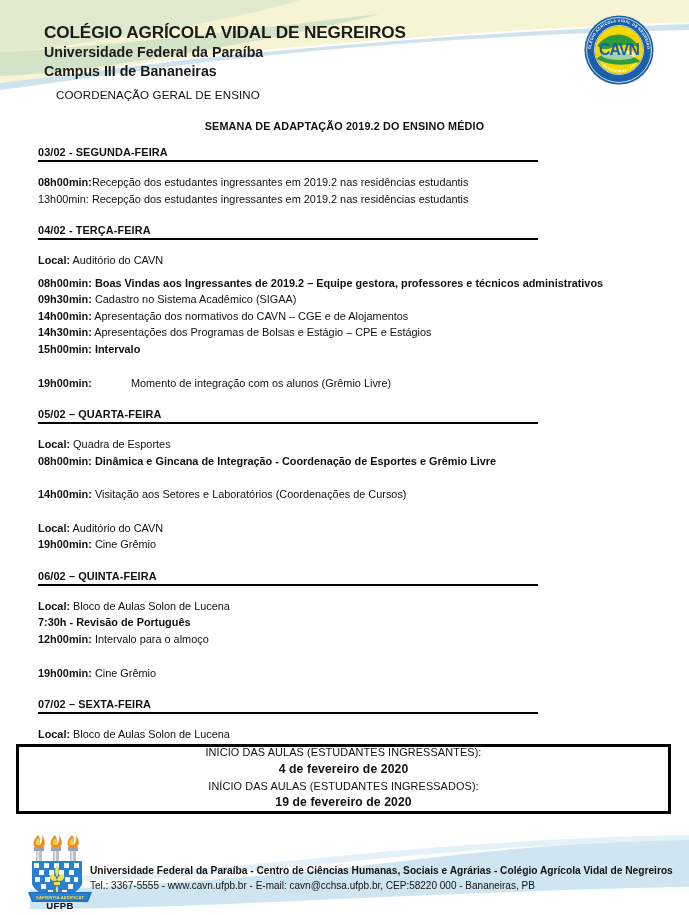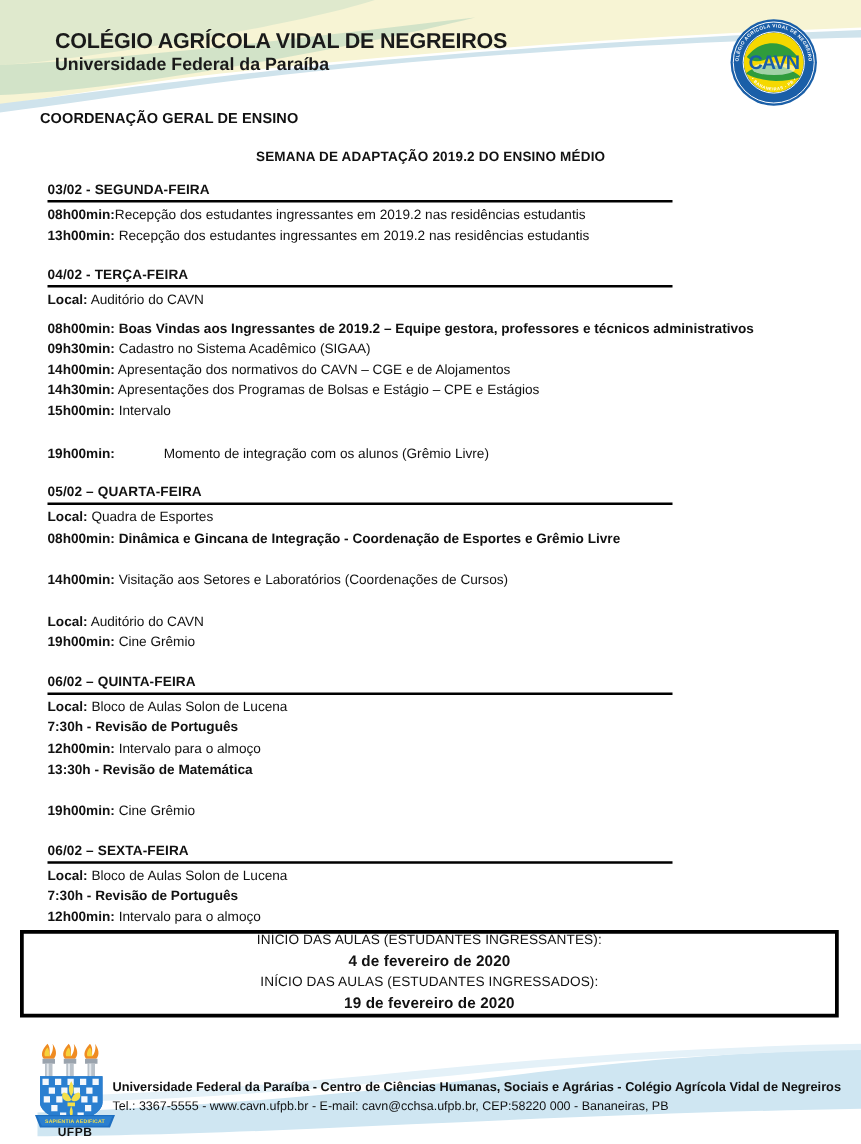--- a/index.html
+++ b/index.html
@@ -51,24 +51,24 @@
   }
   .org-sub {
     font-size: 14.2px;
     font-weight: bold;
     line-height: 1.34;
     color: #1a1a1a;
     white-space: nowrap;
   }
   .coordination {
     position: absolute;
-    left: 32px;
+    left: 56px;
     top: 88px;
     font-size: 11.6px;
-    font-weight: bold;
+    font-weight: normal;
     letter-spacing: 0.1px;
     color: #111111;
     z-index: 3;
     white-space: nowrap;
   }
 
   
   .cavn-logo {
     position: absolute;
     right: 34px;
@@ -102,21 +102,21 @@
   .day-block { margin-bottom: 0; }
 
   .day-header {
     font-size: 10.9px;
     font-weight: bold;
     letter-spacing: 0.1px;
     color: #111111;
     padding-bottom: 2px;
     border-bottom: 2.4px solid #000000;
     width: 500px;
-    margin-bottom: 2px;
+    margin-bottom: 12px;
   }
 
   .entry {
     font-size: 10.9px;
     line-height: 1.52;
     color: #111111;
     white-space: nowrap;
   }
   .gap-md { height: 17px; }
 
@@ -203,20 +203,21 @@
       <path d="M0,0 L689,0 L689,22 C520,28 300,44 150,62 C90,70 40,78 0,84 Z" fill="#f7f4d4"></path>
       <path d="M0,0 L300,0 C250,16 150,34 60,46 C38,49 18,51 0,52 Z" fill="#dfe9cd"></path>
       <path d="M0,52 C120,46 260,28 380,14 C300,34 180,56 90,68 C58,72 26,75 0,76 Z" fill="#cbdfc5" opacity="0.85"></path>
       <path d="M689,26 C520,32 300,48 150,66 C92,73 42,80 0,85 L0,92 L689,92 Z" fill="#ffffff"></path>
       <path d="M689,24 C520,30 300,46 152,64 C92,71 42,78 0,83 L0,90 C46,84 100,76 160,68 C310,48 525,33 689,30 Z" fill="#cfe3ec"></path>
     </svg>
 
     <div class="header-text-block">
       <div class="org-title">COLÉGIO AGRÍCOLA VIDAL DE NEGREIROS</div>
       <div class="org-sub">Universidade Federal da Paraíba</div>
+      <div class="org-sub">Campus III de Bananeiras</div>
     </div>
 
     <div class="coordination">COORDENAÇÃO GERAL DE ENSINO</div>
 
     <svg class="cavn-logo" viewBox="0 0 100 100">
       <defs>
         <path id="ringTop" d="M 50,50 m -39,0 a 39,39 0 1,1 78,0" fill="none"></path>
         <path id="ringBot" d="M 50,50 m -31,0 a 31,31 0 1,0 62,0" fill="none"></path>
       </defs>
       <circle cx="50" cy="50" r="48" fill="#1a5fa8"></circle>
@@ -236,59 +237,58 @@
       </text>
     </svg>
   </div>
 
   <div class="doc-title">SEMANA DE ADAPTAÇÃO 2019.2 DO ENSINO MÉDIO</div>
 
   <div class="schedule" id="schedule-root">
       <div class="day-block">
         <div class="day-header">03/02 - SEGUNDA-FEIRA</div>
         <div class="entry"><span style="font-weight: bold;">08h00min:</span><span style="font-weight: normal;">Recepção dos estudantes ingressantes em 2019.2 nas residências estudantis</span></div>
-        <div class="entry"><span style="font-weight: bold;">13h00min:</span><span style="font-weight: normal;"> Recepção dos estudantes ingressantes em 2019.2 nas residências estudantis</span></div>
+        <div class="entry"><span style="font-weight: normal;">13h00min:</span><span style="font-weight: normal;"> Recepção dos estudantes ingressantes em 2019.2 nas residências estudantis</span></div>
         <div class="gap-md"></div>
       </div>
       <div class="day-block">
         <div class="day-header">04/02 - TERÇA-FEIRA</div>
         <div class="entry"><span style="font-weight: bold;">Local:</span><span style="font-weight: normal;"> Auditório do CAVN</span></div>
         <div style="height: 6px;"></div>
         <div class="entry"><span style="font-weight: bold;">08h00min:</span><span style="font-weight: bold;"> Boas Vindas aos Ingressantes de 2019.2 – Equipe gestora, professores e técnicos administrativos</span></div>
         <div class="entry"><span style="font-weight: bold;">09h30min:</span><span style="font-weight: normal;"> Cadastro no Sistema Acadêmico (SIGAA)</span></div>
         <div class="entry"><span style="font-weight: bold;">14h00min:</span><span style="font-weight: normal;"> Apresentação dos normativos do CAVN – CGE e de Alojamentos</span></div>
         <div class="entry"><span style="font-weight: bold;">14h30min:</span><span style="font-weight: normal;"> Apresentações dos Programas de Bolsas e Estágio – CPE e Estágios</span></div>
-        <div class="entry"><span style="font-weight: bold;">15h00min:</span><span style="font-weight: normal;"> Intervalo</span></div>
+        <div class="entry"><span style="font-weight: bold;">15h00min:</span><span style="font-weight: bold;"> Intervalo</span></div>
         <div style="height: 17px;"></div>
         <div class="entry"><span style="font-weight: bold;">19h00min:</span><span style="font-weight: normal; margin-left: 36px;"> Momento de integração com os alunos (Grêmio Livre)</span></div>
         <div class="gap-md"></div>
       </div>
       <div class="day-block">
         <div class="day-header">05/02 – QUARTA-FEIRA</div>
         <div class="entry"><span style="font-weight: bold;">Local:</span><span style="font-weight: normal;"> Quadra de Esportes</span></div>
         <div class="entry"><span style="font-weight: bold;">08h00min:</span><span style="font-weight: bold;"> Dinâmica e Gincana de Integração - Coordenação de Esportes e Grêmio Livre</span></div>
         <div style="height: 17px;"></div>
         <div class="entry"><span style="font-weight: bold;">14h00min:</span><span style="font-weight: normal; text-align: right;">  Visitação aos Setores e Laboratórios (Coordenações de Cursos)</span></div>
         <div style="height: 17px;"></div>
         <div class="entry"><span style="font-weight: bold;">Local:</span><span style="font-weight: normal;"> Auditório do CAVN</span></div>
         <div class="entry"><span style="font-weight: bold;">19h00min:</span><span style="font-weight: normal;"> Cine Grêmio</span></div>
         <div class="gap-md"></div>
       </div>
       <div class="day-block">
         <div class="day-header">06/02 – QUINTA-FEIRA</div>
         <div class="entry"><span style="font-weight: bold;">Local:</span><span style="font-weight: normal;"> Bloco de Aulas Solon de Lucena</span></div>
         <div class="entry"><span style="font-weight: bold;">7:30h</span><span style="font-weight: bold;"> - Revisão de Português</span></div>
         <div class="entry"><span style="font-weight: bold;">12h00min:</span><span style="font-weight: normal;"> Intervalo para o almoço</span></div>
-        <div class="entry"><span style="font-weight: bold;">13:30h</span><span style="font-weight: bold;"> - Revisão de Matemática</span></div>
         <div style="height: 17px;"></div>
         <div class="entry"><span style="font-weight: bold;">19h00min:</span><span style="font-weight: normal;"> Cine Grêmio</span></div>
         <div class="gap-md"></div>
       </div>
       <div class="day-block">
-        <div class="day-header">06/02 – SEXTA-FEIRA</div>
+        <div class="day-header">07/02 – SEXTA-FEIRA</div>
         <div class="entry"><span style="font-weight: bold;">Local:</span><span style="font-weight: normal;"> Bloco de Aulas Solon de Lucena</span></div>
         <div class="entry"><span style="font-weight: bold;">7:30h</span><span style="font-weight: bold;"> - Revisão de Português</span></div>
         <div class="entry"><span style="font-weight: bold;">12h00min:</span><span style="font-weight: normal;"> Intervalo para o almoço</span></div>
         <div class="entry"><span style="font-weight: bold;">13:30h</span><span style="font-weight: bold;"> - Revisão de Matemática</span></div>
         <div class="gap-md"></div>
       </div>
     </div>
 
   <div class="notice-box">
     <div class="notice-line">INÍCIO DAS AULAS (ESTUDANTES INGRESSANTES):</div>

